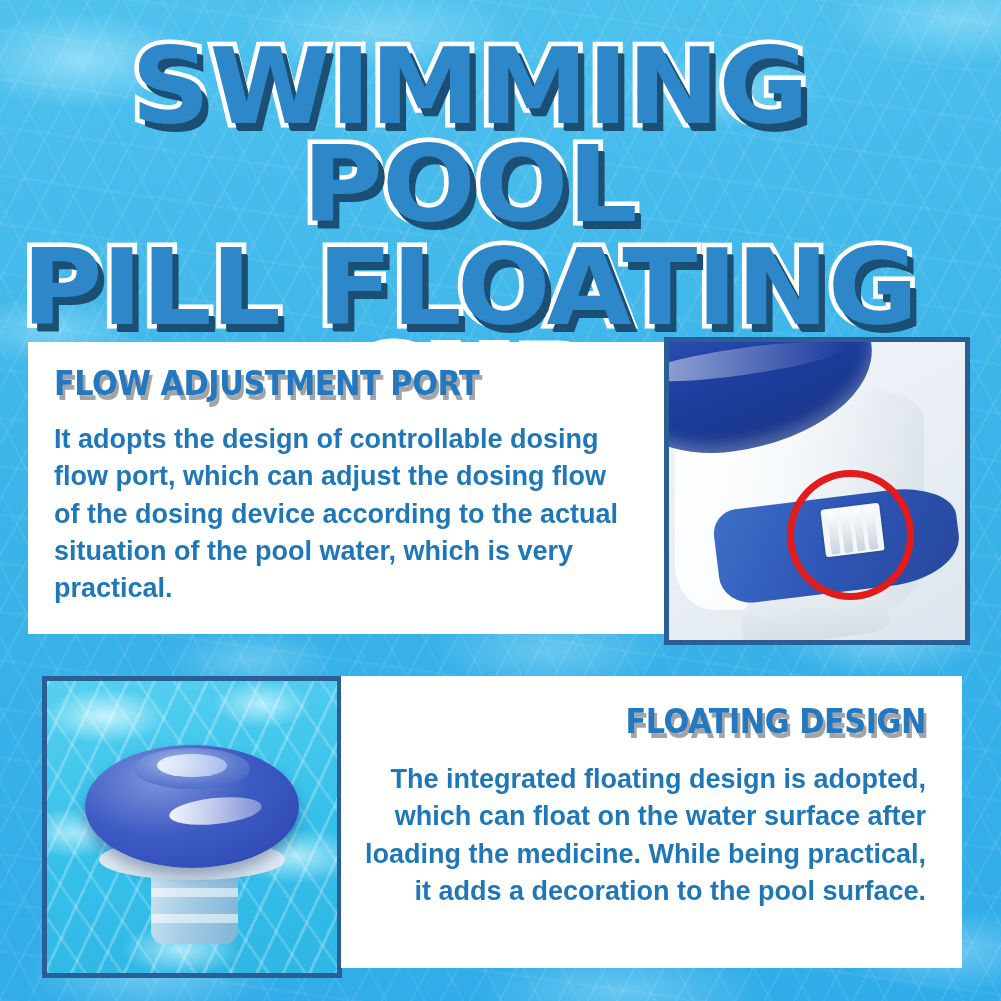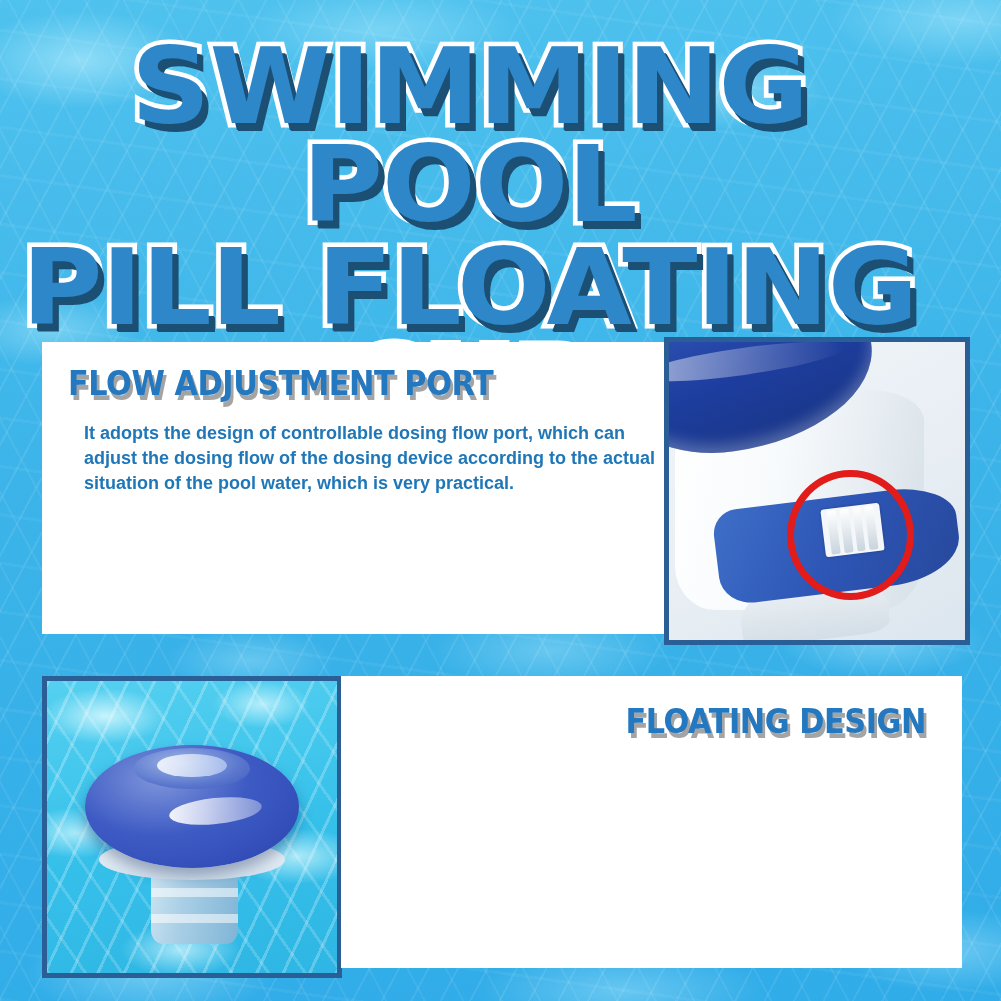--- a/index.html
+++ b/index.html
@@ -58,21 +58,21 @@
 
   
   .card{
     position:absolute;background:#FFFFFF;
   }
   .photo{
     position:absolute;border:5px solid #2C5E96;background:#BEE7F7;overflow:hidden;
   }
 
   
-  #card-flow{left:42px;top:342px;width:740px;height:292px;text-decoration:underline;}
+  #card-flow{left:28px;top:342px;width:740px;height:292px;text-decoration:underline;}
   #photo-port{left:664px;top:337px;width:296px;height:298px;}
 
   
   #photo-float{left:42px;top:676px;width:290px;height:292px;}
   #card-floating{left:341px;top:676px;width:621px;height:292px;}
 
   
   .heading{
     font-family:"DejaVu Sans","Liberation Sans",sans-serif;
     font-weight:bold;
@@ -82,24 +82,24 @@
     transform:scaleX(.92);
     text-shadow:3px 5px 0 rgba(90,90,90,.55);
     margin:0;
     white-space:nowrap;
   }
   #card-flow .heading{transform-origin:left center;}
   #card-floating .heading{transform-origin:right center;}
 
   .body-text{
     color:#1F77B8;
-    font-size:18px;
+    font-size:27px;
     font-weight:bold;
     line-height:1.38;
-    margin:16px;
+    margin:0;
   }
   #card-flow .inner{position:absolute;left:26px;top:22px;right:18px;}
   #card-flow .body-text{margin-top:18px;max-width:580px;}
 
   #card-floating .inner{position:absolute;right:36px;top:26px;left:18px;text-align:right;}
   #card-floating .body-text{margin-top:20px;}
 
   
   .p1-bg{position:absolute;inset:0;background:linear-gradient(150deg,#F2F6FA 0%,#E8EEF4 55%,#DCE6EE 100%);}
   .p1-lid{
@@ -241,16 +241,17 @@
     <div class="p2-rim"></div>
     <div class="p2-dome"></div>
     <div class="p2-cap"></div>
     <div class="p2-vent"></div>
     <div class="p2-domehl"></div>
   </div>
 
   <div class="card" id="card-floating">
     <div class="inner">
       <div class="heading">FLOATING DESIGN</div>
+      <p class="body-text">The integrated floating design is adopted, which can float on the water surface after loading the medicine. While being practical, it adds a decoration to the pool surface.</p>
     </div>
   </div>
 
 </div>
 
 </body></html>

